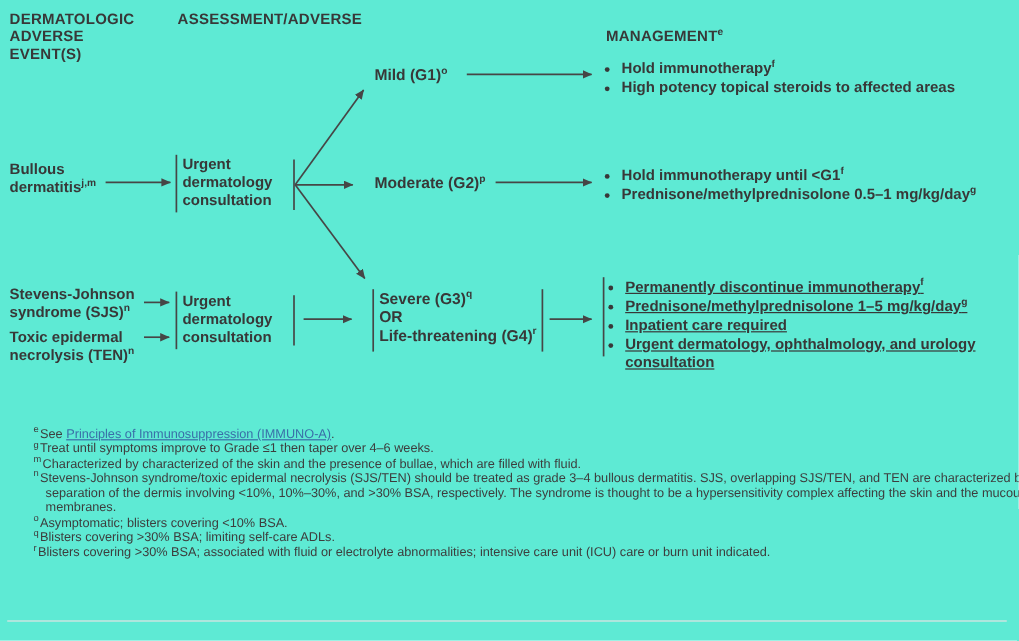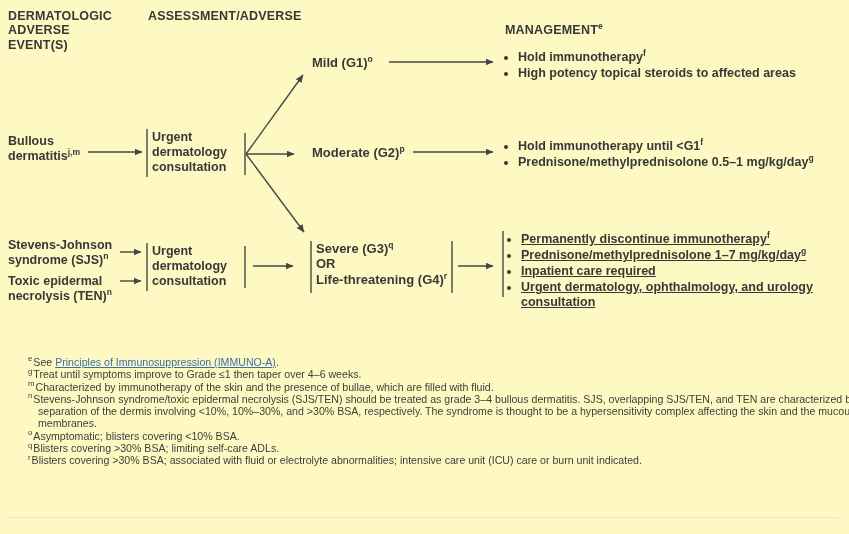--- a/index.html
+++ b/index.html
@@ -1,17 +1,17 @@
 <!DOCTYPE html>
 <html><head>
 <meta charset="utf-8">
 <style>
   html,body{margin:0;padding:0;background:#fff;}
   #canvas{
-    position:relative;width:849px;height:534px;background:#fef9c3;
+    position:relative;width:849px;height:534px;background:#5eead4;
     font-family:"Liberation Sans","DejaVu Sans",sans-serif;color:#383838;overflow:hidden;
   }
   .abs{position:absolute;}
   .hdr{font-weight:bold;font-size:12.5px;line-height:1.15;letter-spacing:.2px;white-space:pre-line;}
   .node{font-weight:bold;font-size:12.5px;line-height:1.18;}
   .grade{font-weight:bold;font-size:13px;line-height:1.18;white-space:nowrap;}
   sup,.sup{font-size:8.5px;font-weight:bold;vertical-align:super;line-height:0;}
   ul.mgmt{margin:0;padding-left:13px;font-weight:bold;font-size:12.5px;line-height:1.2;}
   ul.mgmt li{margin:0 0 1px 0;}
   .fnotes{font-size:10.6px;line-height:12.3px;color:#3d3d3d;margin-left:20px;}
@@ -100,29 +100,29 @@
     <li><span>High potency topical steroids to affected areas</span><sup></sup></li>
   </ul>
 
   <ul class="mgmt abs" style="left:505px;top:139px;width:335px;">
     <li><span>Hold immunotherapy until &lt;G1</span><sup>f</sup></li>
     <li><span>Prednisone/methylprednisolone 0.5–1 mg/kg/day</span><sup>g</sup></li>
   </ul>
 
   <ul class="mgmt abs" style="left:508px;top:232px;width:322px;text-decoration:underline;">
     <li><span>Permanently discontinue immunotherapy</span><sup>f</sup></li>
-    <li><span>Prednisone/methylprednisolone 1–7 mg/kg/day</span><sup>g</sup></li>
+    <li><span>Prednisone/methylprednisolone 1–5 mg/kg/day</span><sup>g</sup></li>
     <li><span>Inpatient care required</span><sup></sup></li>
     <li><span>Urgent dermatology, ophthalmology, and urology consultation</span><sup></sup></li>
   </ul>
 
   <div class="abs fnotes" style="left:8px;top:356px;width:834px;">
     <div class="fnote"><span class="fsup">e</span><span>See </span><a class="flink">Principles of Immunosuppression (IMMUNO-A)</a><span>.</span></div>
     <div class="fnote"><span class="fsup">g</span><span>Treat until symptoms improve to Grade ≤1 then taper over 4–6 weeks.</span></div>
-    <div class="fnote"><span class="fsup">m</span><span>Characterized by immunotherapy of the skin and the presence of bullae, which are filled with fluid.</span></div>
+    <div class="fnote"><span class="fsup">m</span><span>Characterized by characterized of the skin and the presence of bullae, which are filled with fluid.</span></div>
     <div class="fnote"><span class="fsup">n</span><span>Stevens-Johnson syndrome/toxic epidermal necrolysis (SJS/TEN) should be treated as grade 3–4 bullous dermatitis. SJS, overlapping SJS/TEN, and TEN are characterized by separation of the dermis involving &lt;10%, 10%–30%, and &gt;30% BSA, respectively. The syndrome is thought to be a hypersensitivity complex affecting the skin and the mucous membranes.</span></div>
     <div class="fnote"><span class="fsup">o</span><span>Asymptomatic; blisters covering &lt;10% BSA.</span></div>
     <div class="fnote"><span class="fsup">q</span><span>Blisters covering &gt;30% BSA; limiting self-care ADLs.</span></div>
     <div class="fnote"><span class="fsup">r</span><span>Blisters covering &gt;30% BSA; associated with fluid or electrolyte abnormalities; intensive care unit (ICU) care or burn unit indicated.</span></div>
   </div>
 
   <div class="divider"></div>
 </div>
 
 </body></html>

